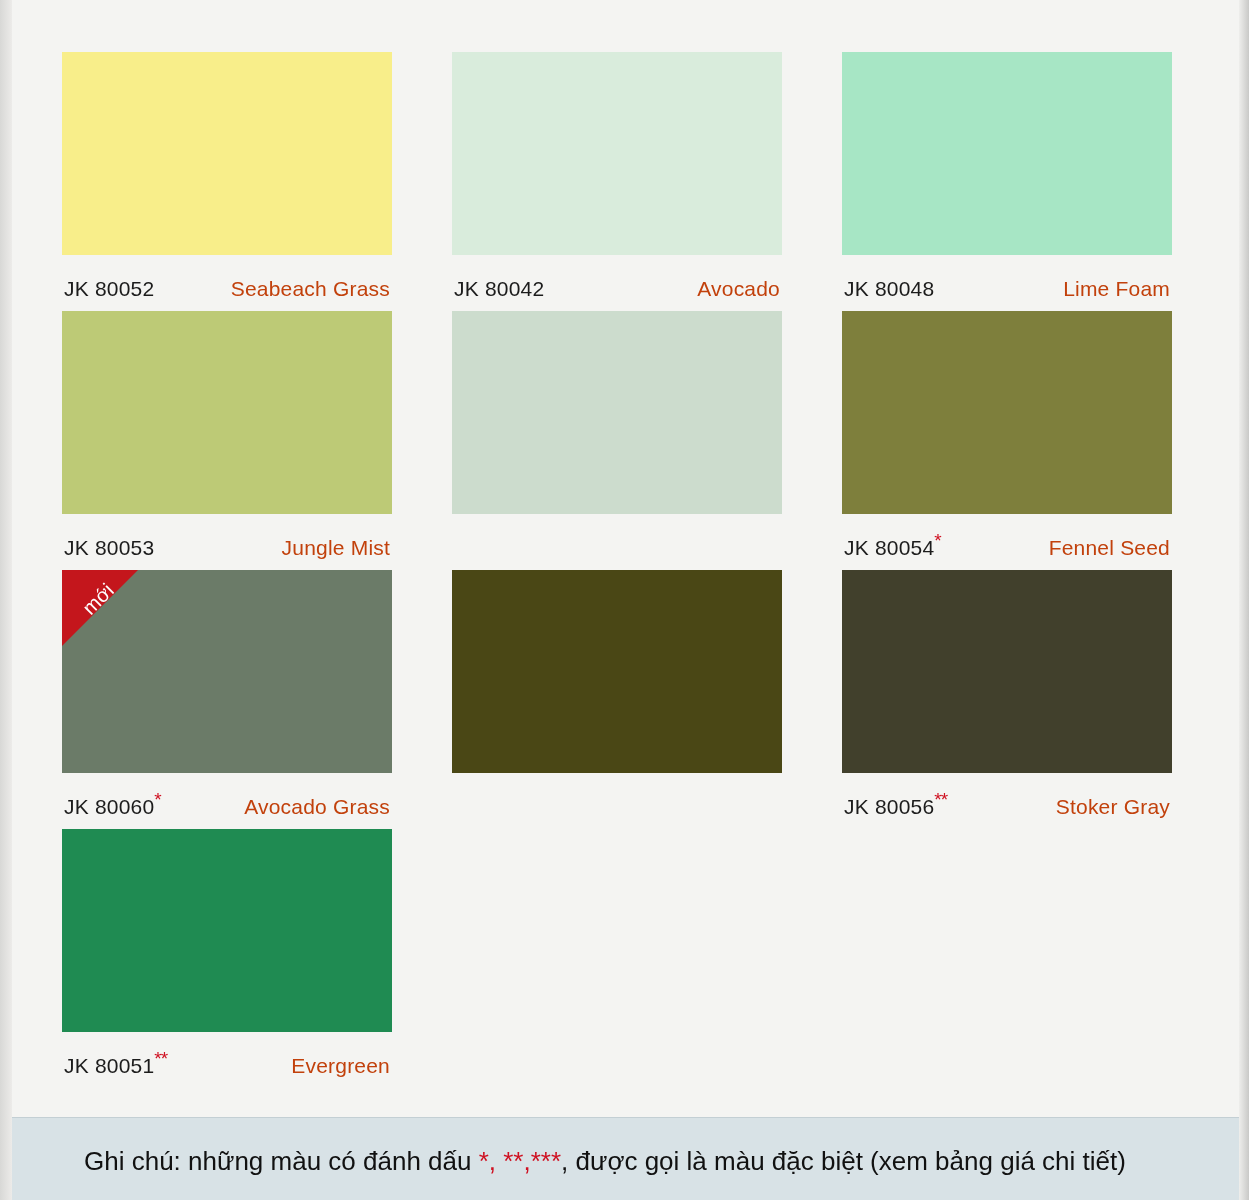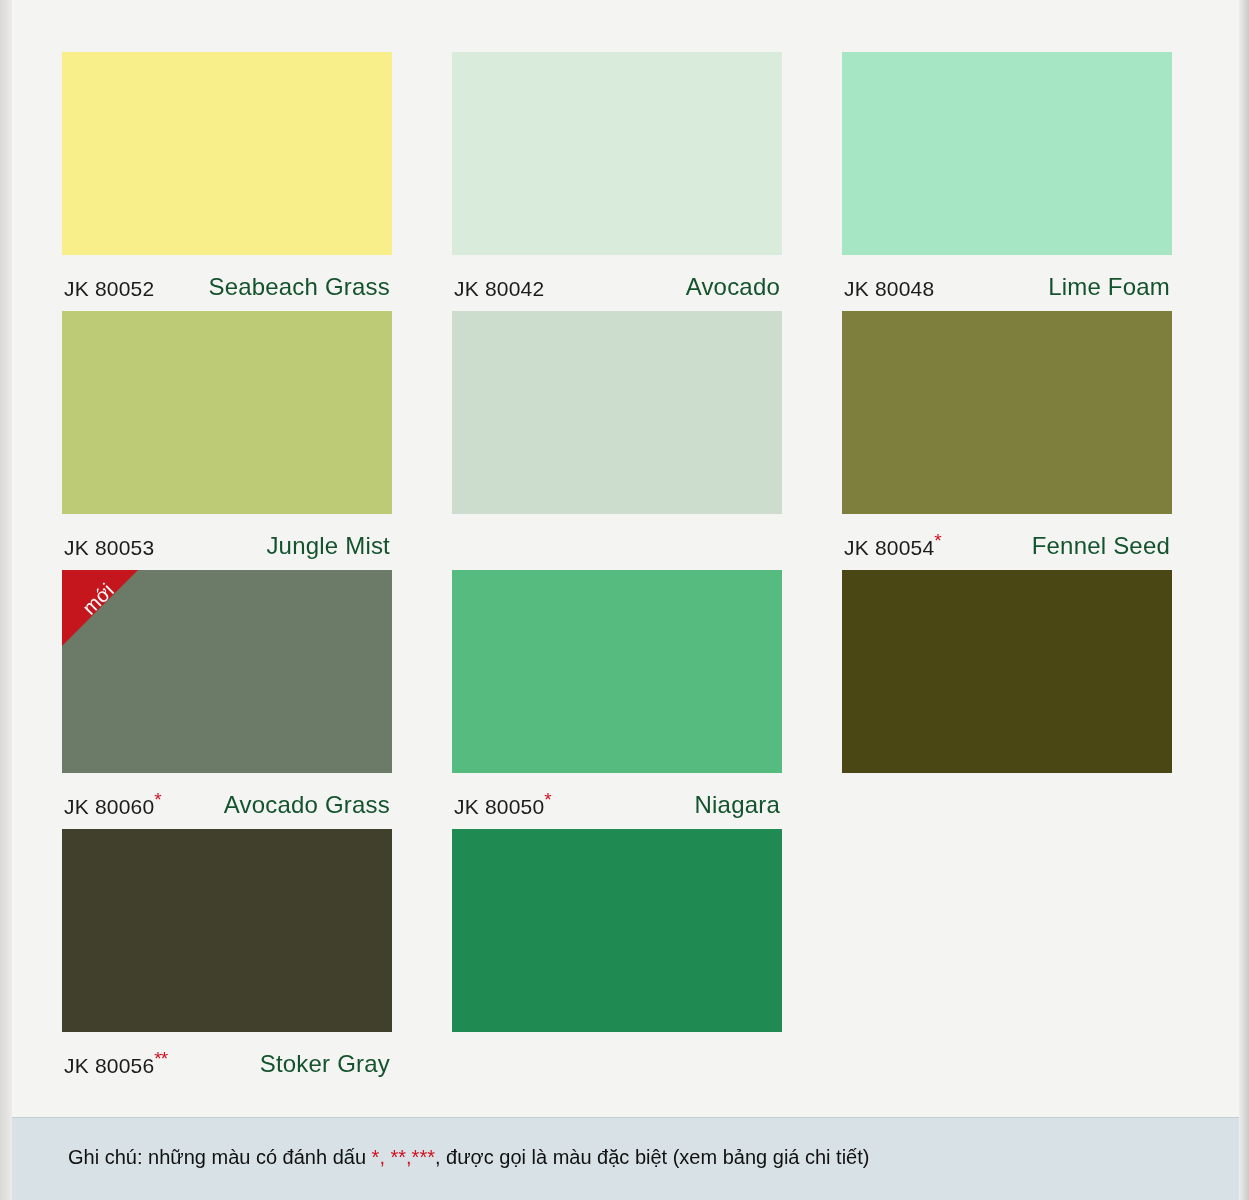--- a/index.html
+++ b/index.html
@@ -94,61 +94,61 @@
     transform-origin: center center;
     color: #ffffff;
     font-size: 20px;
     line-height: 20px;
     text-align: center;
     font-family: "Liberation Sans", sans-serif;
   }
 
   .caption {
     display: flex;
-    align-items: flex-end;
+    align-items: center;
     justify-content: space-between;
     padding: 22px 2px 0 2px;
     height: 46px;
     box-sizing: border-box;
   }
   .code {
     font-size: 21px;
     color: #1c1c1c;
     white-space: nowrap;
     letter-spacing: 0.2px;
   }
   .code .stars {
     color: #cf1122;
     font-size: 19px;
     vertical-align: super;
     line-height: 0;
     letter-spacing: -1px;
   }
   .name {
-    font-size: 24px;
-    color: #14532d;
+    font-size: 21px;
+    color: #c2410c;
     white-space: nowrap;
     letter-spacing: 0.2px;
   }
 
   
   .footer {
     position: absolute;
     left: 12px;
     right: 10px;
     bottom: 0;
     height: 82px;
     background: #d8e2e6;
     border-top: 1px solid #c3cfd4;
   }
   .footer-text {
     position: absolute;
-    left: 56px;
+    left: 72px;
     top: 28px;
-    font-size: 20px;
+    font-size: 26px;
     color: #111111;
     white-space: nowrap;
   }
   .footer-text .stars {
     color: #cf1122;
   }
 </style>
 </head>
 <body>
 
@@ -216,44 +216,39 @@
             <div class="new-label">mới</div>
           </div>
         </div>
         <div class="caption">
           <div class="code"><span>JK 80060</span><span class="stars" style="color: rgb(207, 17, 34);">*</span></div>
           <div class="name">Avocado Grass</div>
         </div>
       </div>
       <div class="cell">
         <div class="chip-wrap">
-          <div class="chip" style="background: rgb(86, 187, 127);"></div>
-        </div>
-        <div class="caption">
-          <div class="code"><span>JK 80050</span><span class="stars" style="color: rgb(207, 17, 34);">*</span></div>
-          <div class="name">Niagara</div>
-        </div>
-      </div>
-      <div class="cell">
-        <div class="chip-wrap">
           <div class="chip" style="background: rgb(74, 71, 21);"></div>
         </div>
       </div>
       <div class="cell">
         <div class="chip-wrap">
           <div class="chip" style="background: rgb(65, 64, 44);"></div>
         </div>
         <div class="caption">
           <div class="code"><span>JK 80056</span><span class="stars" style="color: rgb(207, 17, 34);">**</span></div>
           <div class="name">Stoker Gray</div>
         </div>
       </div>
       <div class="cell">
         <div class="chip-wrap">
           <div class="chip" style="background: rgb(31, 139, 82);"></div>
+        </div>
+        <div class="caption">
+          <div class="code"><span>JK 80051</span><span class="stars" style="color: rgb(207, 17, 34);">**</span></div>
+          <div class="name">Evergreen</div>
         </div>
       </div>
     </div>
 
   <div class="footer">
     <div class="footer-text">
       <span>Ghi chú: những màu có đánh dấu </span><span class="stars">*, **,***</span><span>, được gọi là màu đặc biệt (xem bảng giá chi tiết)</span>
     </div>
   </div>
 </div>

